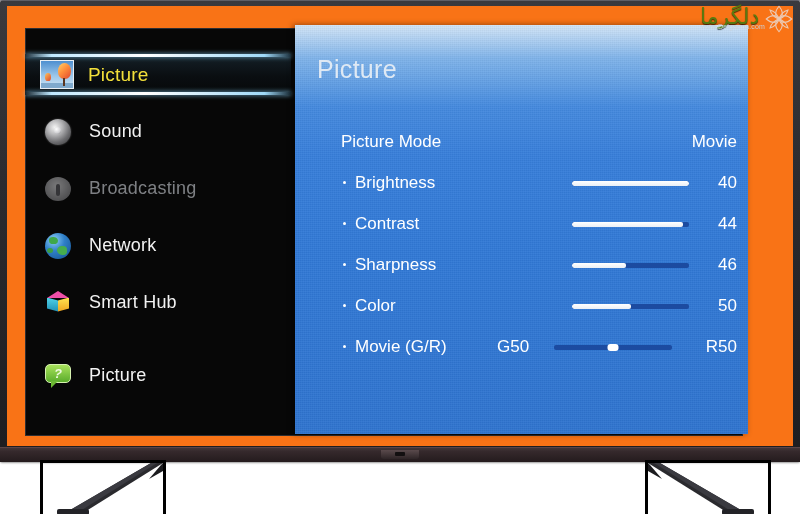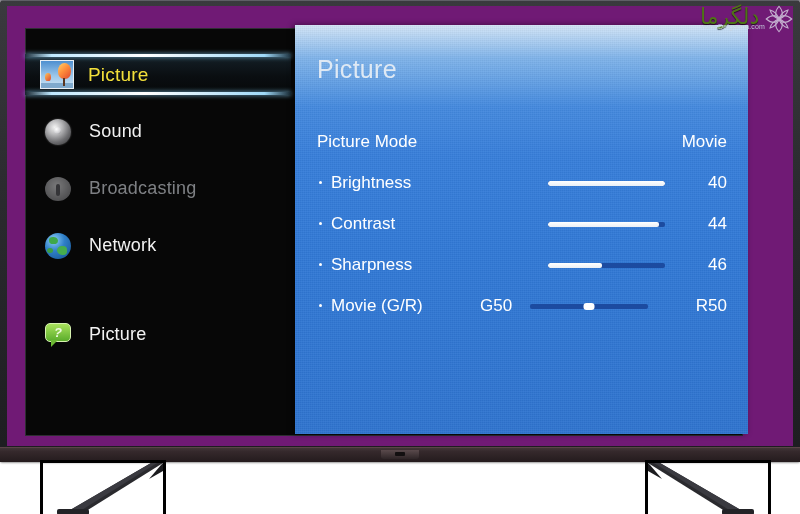--- a/index.html
+++ b/index.html
@@ -75,21 +75,21 @@
     border-radius: 1px;
   }
 
   
   .tv-screen {
     position: absolute;
     left: 7px;
     top: 6px;
     width: 786px;
     height: 440px;
-    background: #701a75;
+    background: #f97316;
     overflow: hidden;
   }
 
   
   .leg {
     position: absolute;
     top: 460px;
     width: 0;
     height: 0;
     border-style: solid;
@@ -356,20 +356,21 @@
     font-size: 25px;
     color: #dfe9f4;
     letter-spacing: 0.3px;
   }
 
   .rows {
     position: absolute;
     left: 0;
     top: 96px;
     width: 453px;
+    padding-left: 24px;
   }
   .row {
     position: relative;
     height: 41px;
     display: flex;
     align-items: center;
   }
   .row-label {
     position: absolute;
     left: 22px;
@@ -382,21 +383,21 @@
     position: absolute;
     left: 24px;
     top: 19px;
     width: 3px;
     height: 3px;
     background: #ffffff;
     border-radius: 50%;
   }
   .row-value {
     position: absolute;
-    right: 21px;
+    right: 35px;
     font-size: 17px;
     color: #ffffff;
     text-align: left;
     white-space: nowrap;
   }
 
   
   .slider {
     position: absolute;
     left: 253px;
@@ -411,21 +412,21 @@
     position: absolute;
     left: 0; top: 0;
     height: 100%;
     background: linear-gradient(180deg,#ffffff 0%, #e9eff6 100%);
     border-radius: 2px;
   }
 
   
   .tint-min {
     position: absolute;
-    left: 185px;
+    left: 178px;
     font-size: 17px;
     color: #ffffff;
   }
   .slider.tint {
     left: 235px;
     width: 118px;
     background: #1c4ba0;
     overflow: visible;
   }
   .slider.tint .thumb {
@@ -531,20 +532,30 @@
               <i class="c1"></i>
               <i class="c2"></i>
               <i class="c3"></i>
             </span>
         </span>
         <span class="side-label">Network</span>
       </div>
 
       <div class="gap-row"></div>
 
+      <div class="side-item">
+        <span class="side-icon">
+          <span class="icon-cube">
+              <i class="top"></i>
+              <i class="lft"></i>
+              <i class="rgt"></i>
+            </span>
+        </span>
+        <span class="side-label">Smart Hub</span>
+      </div>
 
       <div class="gap-row"></div>
 
 
       <div class="gap-row"></div>
 
       <div class="side-item">
         <span class="side-icon">
           <span class="icon-support">
               <i class="bub"></i>
@@ -589,20 +600,28 @@
         <div class="row indent">
           <span class="bullet"></span>
           <span class="row-label">Sharpness</span>
           <span class="slider">
             <span class="fill" style="width: 46%;"></span>
           </span>
           <span class="row-value">46</span>
         </div>
 
 
+        <div class="row indent">
+          <span class="bullet"></span>
+          <span class="row-label">Color</span>
+          <span class="slider">
+            <span class="fill" style="width: 50%;"></span>
+          </span>
+          <span class="row-value">50</span>
+        </div>
 
         <div class="row indent">
           <span class="bullet"></span>
           <span class="row-label">Movie (G/R)</span>
           <span class="tint-min">G50</span>
           <span class="slider tint">
             <span class="thumb" style="left: 50%;"></span>
           </span>
           <span class="row-value">R50</span>
         </div>

